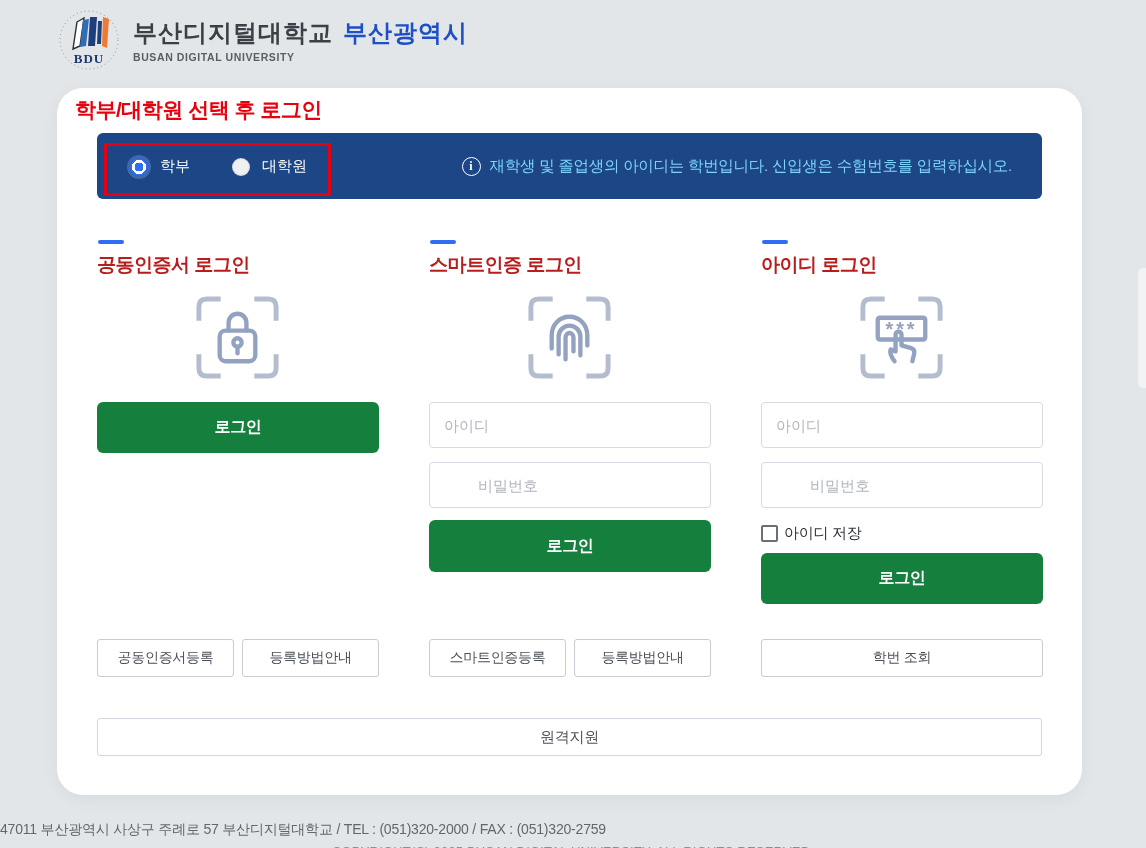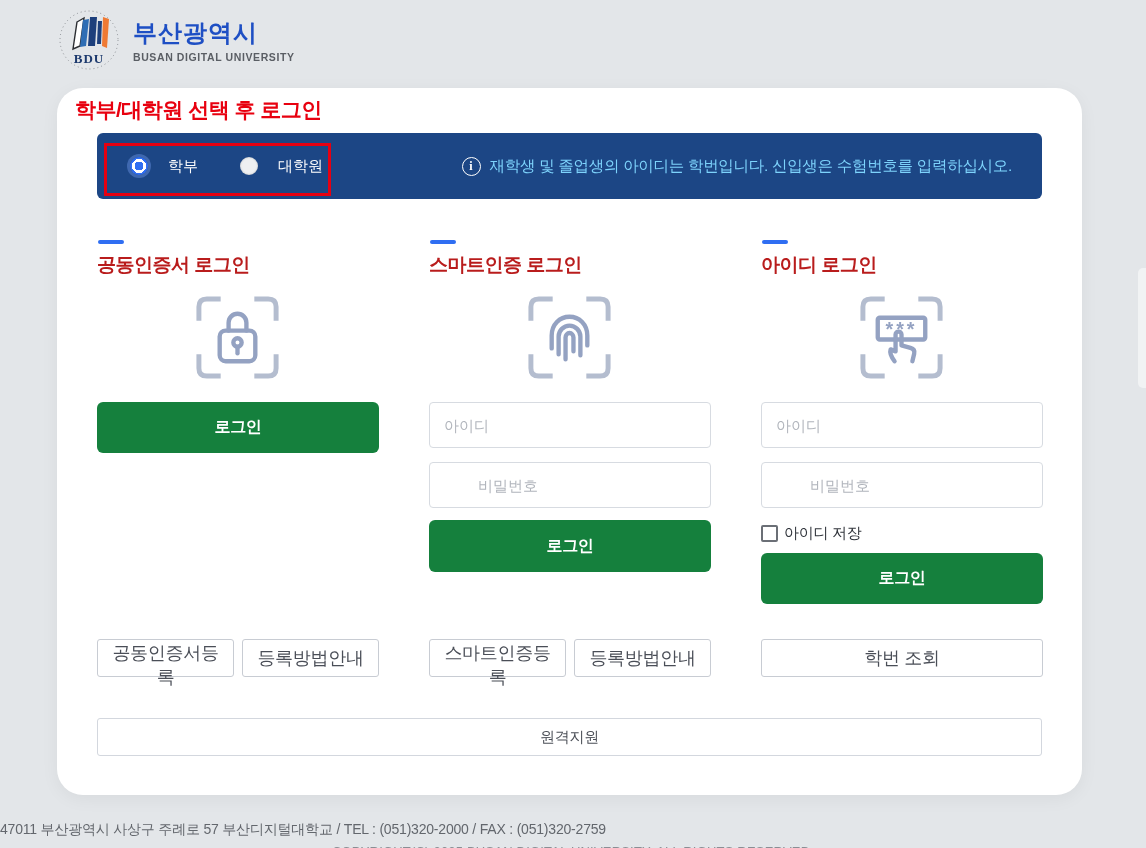--- a/index.html
+++ b/index.html
@@ -30,21 +30,21 @@
     font-size:21px;font-weight:800;color:#e8000f;letter-spacing:-0.5px;
   }
 
   
   .banner{
     position:absolute;left:40px;top:45px;width:945px;height:66px;
     background:#1c4685;border-radius:6px;
     display:flex;align-items:center;
   }
   .radio-group{display:flex;align-items:center;gap:42px;padding-left:33px;}
-  .radio-item{display:flex;align-items:center;gap:20px;cursor:pointer;}
+  .radio-item{display:flex;align-items:flex-end;gap:12px;cursor:pointer;}
   .radio-dot{width:18px;height:18px;border-radius:50%;flex:0 0 auto;}
   .radio-dot.on{
     background:radial-gradient(circle,#2f6ef2 0 4.5px,#ffffff 4.5px 7px,#2f6ef2 7px);
     box-shadow:0 0 0 3px rgba(130,170,255,.35);
   }
   .radio-dot.off{background:#eef0f2;box-shadow:inset 0 0 2px rgba(0,0,0,.25);}
   .radio-label{color:#ffffff;font-size:15px;}
   .banner-info{margin-left:auto;padding-right:30px;display:flex;align-items:center;gap:9px;}
   .info-circle{
     width:17px;height:17px;border:1.6px solid #fff;border-radius:50%;
@@ -84,21 +84,21 @@
   .p2 .btn-primary{top:282px;height:52px;}
   .p3 .btn-primary{top:315px;height:51px;}
 
   .save-row{position:absolute;left:0;top:286px;display:flex;align-items:center;gap:6px;cursor:pointer;}
   .checkbox{width:17px;height:17px;border:2px solid #6b6f76;border-radius:2px;background:#fff;box-sizing:border-box;}
   .save-label{font-size:15px;color:#2f333a;letter-spacing:-0.3px;}
 
   .ghost-row{position:absolute;left:0;top:401px;width:282px;display:flex;gap:8px;}
   .btn-ghost{
     height:38px;box-sizing:border-box;border:1px solid #c8ccd3;border-radius:3px;
-    background:#fff;color:#4a4e57;font-size:18px;letter-spacing:-0.3px;cursor:pointer;
+    background:#fff;color:#4a4e57;font-size:14px;letter-spacing:-0.3px;cursor:pointer;
     flex:1;font-family:inherit;
   }
 
   
   .remote-bar{
     position:absolute;left:40px;top:630px;width:945px;height:38px;box-sizing:border-box;
     border:1px solid #d3d7de;border-radius:3px;background:#fff;
     color:#4b4f57;font-size:15px;letter-spacing:-0.3px;cursor:pointer;
     display:flex;align-items:center;justify-content:center;font-family:inherit;
   }
@@ -126,20 +126,21 @@
       <circle cx="32" cy="32" r="29" fill="none" stroke="#6a6e74" stroke-width="1" stroke-dasharray="1 3" opacity="0.7"></circle>
       <polygon points="20,14 27,10 23,38 16,41" fill="#ffffff" stroke="#2b2e33" stroke-width="1.4"></polygon>
       <polygon points="26,12 32,11 29,38 23,39" fill="#2f6eb5"></polygon>
       <polygon points="33,9 40,9 38,38 31,38" fill="#1d3f7c"></polygon>
       <polygon points="41,13 45,13 44,36 40,36" fill="#1d3f7c"></polygon>
       <polygon points="46,9 52,11 50,40 45,38" fill="#ef7a34"></polygon>
       <text x="32" y="55" text-anchor="middle" font-family="Liberation Serif, DejaVu Serif, serif" font-size="13" font-weight="bold" fill="#1d3a6e" letter-spacing="1">BDU</text>
     </svg>
     <div class="logo-text">
       <div class="logo-line1">
+        <span class="uni-ko">부산디지털대학교</span>
         <span class="portal">부산광역시</span>
       </div>
       <div class="uni-en">BUSAN DIGITAL UNIVERSITY</div>
     </div>
   </div>
 
   <div class="card">
 
     <div class="page-heading">학부/대학원 선택 후 로그인</div>
 

